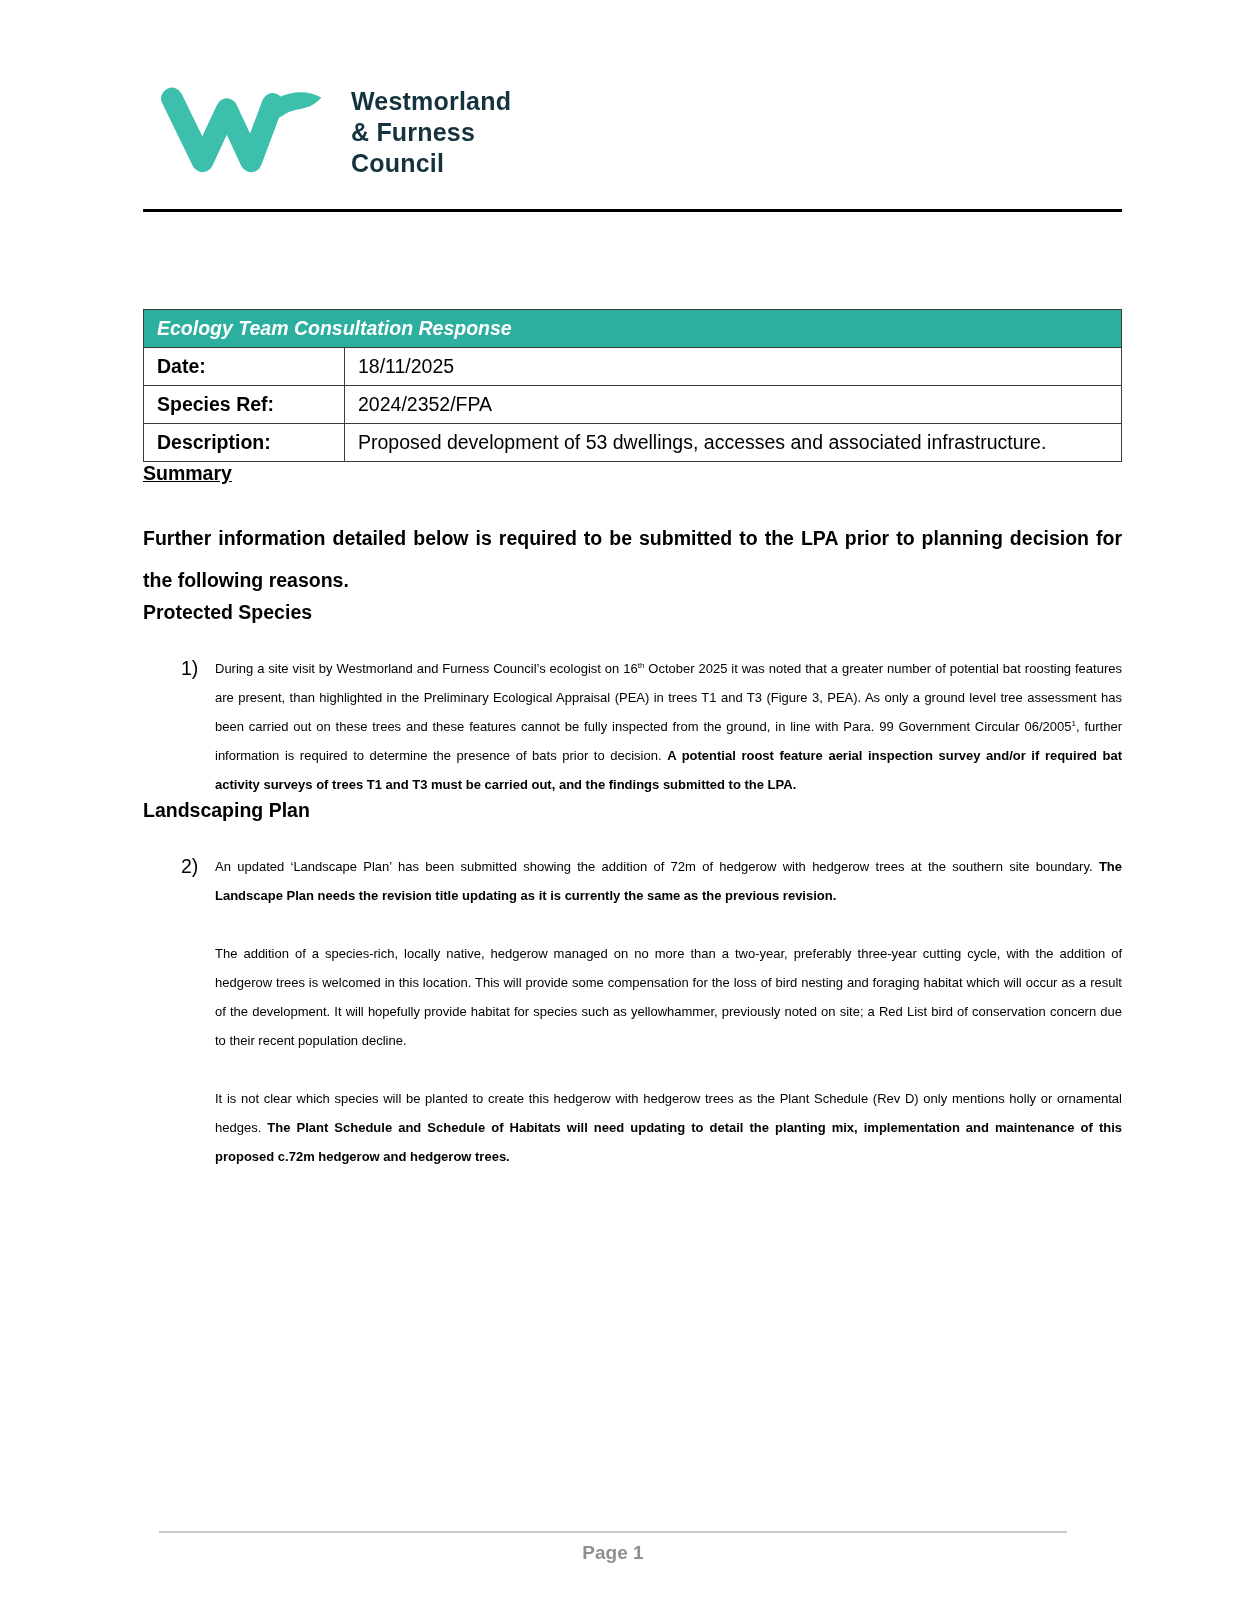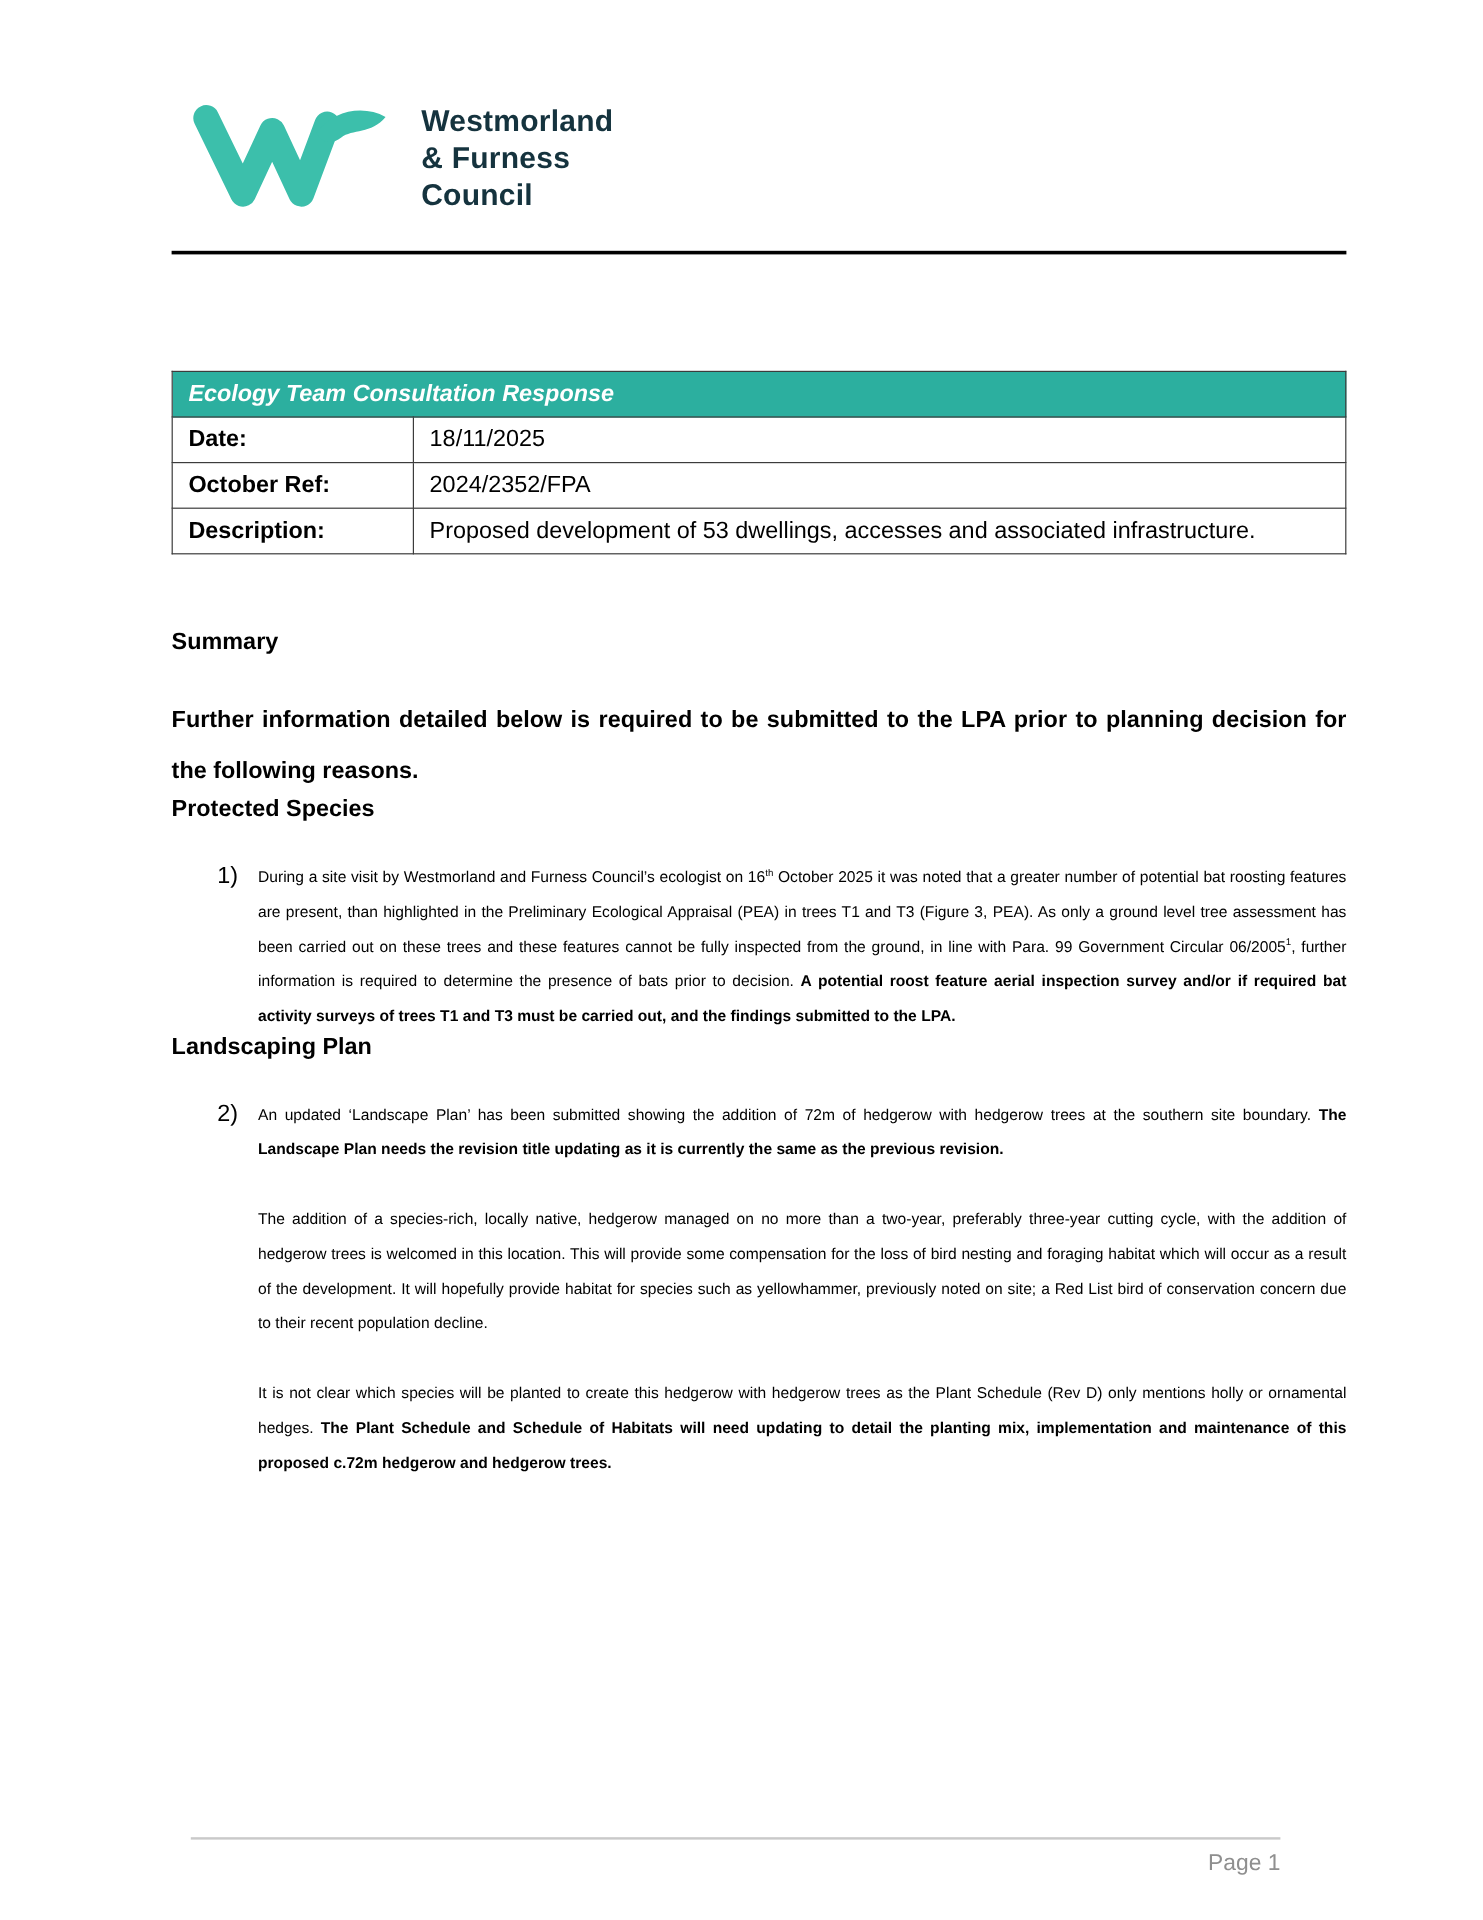--- a/index.html
+++ b/index.html
@@ -32,36 +32,36 @@
   .header-rule{margin-top:30px;border-top:3px solid var(--header-rule);}
   
   table.consultation{border-collapse:collapse;width:100%;margin-top:97px;font-size:19.5px;}
   table.consultation th,
   table.consultation td{border:1px solid var(--table-border);padding:7px 13px;text-align:left;vertical-align:top;}
   table.consultation thead th{background:var(--table-header-bg);color:var(--table-header-text);font-weight:bold;font-style:italic;}
   table.consultation td.label{width:201px;font-weight:bold;}
   
   main{display:block;}
   .heading{font-size:19.5px;font-weight:bold;margin:0;}
-  .heading.summary{margin-top:62px;}
+  .heading.summary{text-decoration:underline;}
   .heading.section{}
   .lead{margin:32px 0 0 0;font-weight:bold;text-align:justify;line-height:42px;font-size:19.5px;}
   .list-item{display:flex;margin:30px 0 0 38px;}
   .list-item .num{flex:0 0 34px;font-size:19.5px;line-height:29px;}
   .list-item .item-body{flex:1;min-width:0;}
   .para{margin:0;font-size:13px;line-height:29px;text-align:justify;}
   .para + .para{margin-top:29px;}
   .para sup{font-size:.62em;line-height:0;}
   .para .b{font-weight:bold;}
   
   .doc-footer{
     position:absolute;left:123px;right:133px;bottom:36px;
     border-top:2px solid var(--footer-line);
-    padding-top:9px;text-align:right;
-    color:var(--footer-text);font-weight:normal;font-size:19px;
+    padding-top:9px;text-align:center;
+    color:var(--footer-text);font-weight:bold;font-size:19px;
   }
 </style>
 </head>
 <body>
 
 <div class="page">
 
   <header class="doc-header">
     <span class="logo">
       <svg viewBox="0 0 190 100" xmlns="http://www.w3.org/2000/svg" aria-hidden="true">
@@ -83,21 +83,21 @@
       <tr>
         <th colspan="2">Ecology Team Consultation Response</th>
       </tr>
     </thead>
     <tbody>
       <tr>
         <td class="label">Date:</td>
         <td class="value">18/11/2025</td>
       </tr>
       <tr>
-        <td class="label">October Ref:</td>
+        <td class="label">Species Ref:</td>
         <td class="value">2024/2352/FPA</td>
       </tr>
       <tr>
         <td class="label">Description:</td>
         <td class="value">Proposed development of 53 dwellings, accesses and associated infrastructure.</td>
       </tr>
     </tbody>
   </table>
 
   <main>

